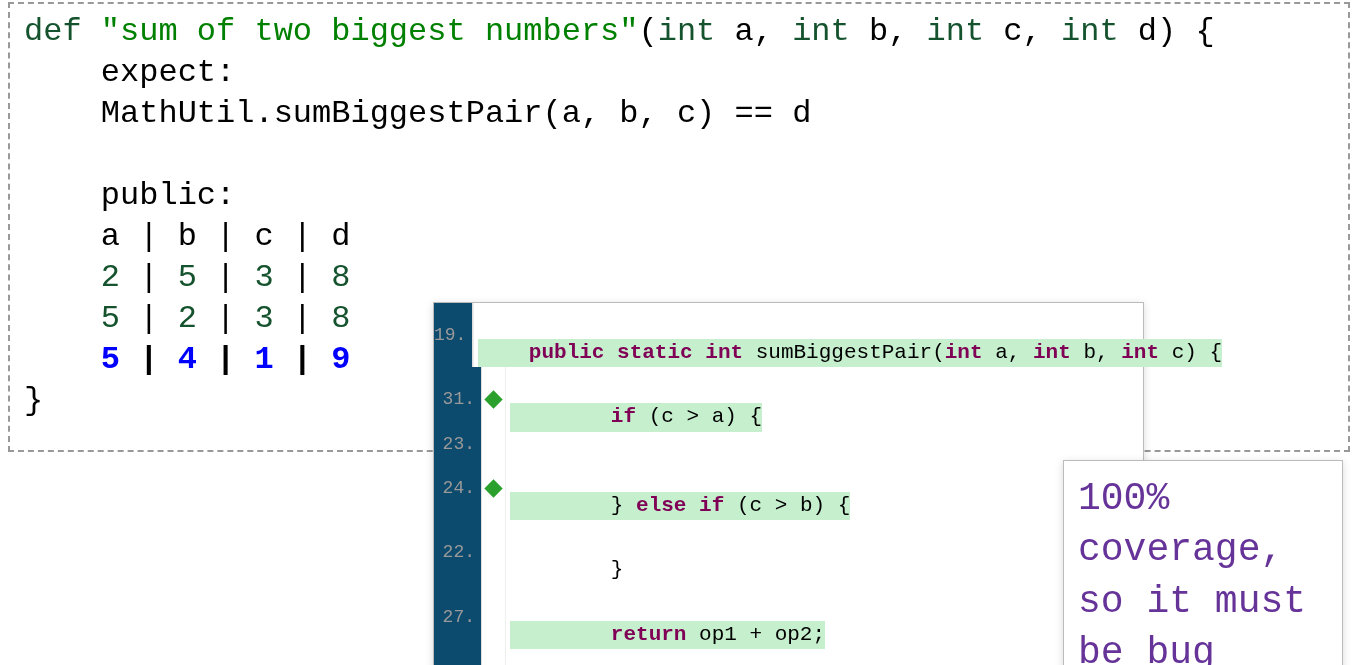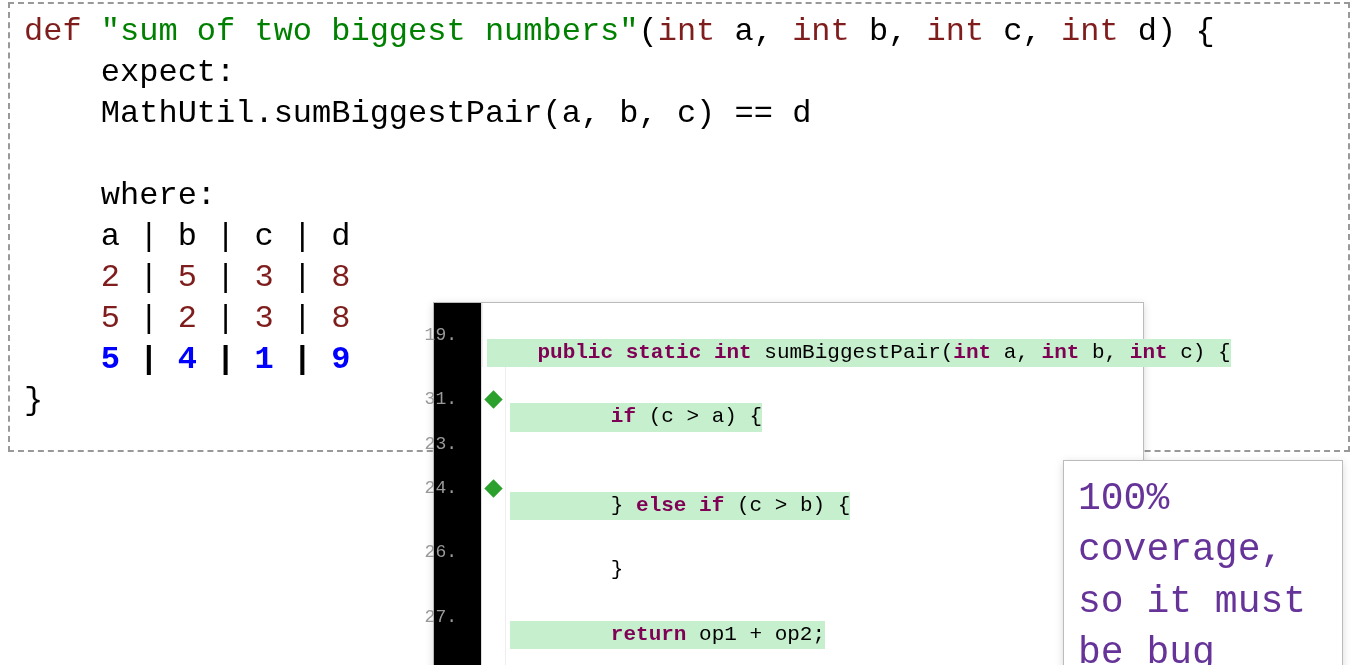--- a/index.html
+++ b/index.html
@@ -19,44 +19,44 @@
       height: 450px;
       border: 2px dashed #999;
       background: #fff;
       padding: 8px 14px;
       font-family: Consolas, 'Courier New', monospace;
       font-size: 32px;
       line-height: 1.28;
       white-space: pre;
       color: #000;
     }
-    .kw-blue { color: #7f1d1d; }
+    .kw-blue { color: #14532d; }
     .kw-green { color: #008000; }
     .kw-bold-blue { color: #0000ff; font-weight: bold; }
     .bold { font-weight: bold; }
 
     .ide-box {
       position: absolute;
       left: 433px;
       top: 302px;
       width: 711px;
       background: #fff;
       border: 1px solid #bbb;
       box-shadow: 0 2px 8px rgba(0,0,0,0.15);
       font-family: Consolas, 'Courier New', monospace;
       font-size: 21px;
       line-height: 1.35;
     }
     .ide-row { display: flex; align-items: stretch; }
     .gutter-num {
       width: 48px;
       text-align: right;
-      padding-right: 24px;
+      padding-right: 6px;
       color: #999;
-      background: #000000;
+      background: #0c4a6e;
       border-right: 1px solid #ddd;
       font-size: 18px;
       display: flex; align-items: center; justify-content: flex-end;
     }
     .gutter-mark {
       width: 24px;
       background: #fff;
       display: flex;
       align-items: center;
       justify-content: center;
@@ -91,21 +91,21 @@
       color: #663399;
     }
   </style>
 </head>
 <body>
 
 <div class="test-code-box"><span class="kw-blue">def</span> <span class="kw-green">"sum of two biggest numbers"</span><span>(</span><span class="kw-blue">int</span><span> a, </span><span class="kw-blue">int</span><span> b, </span><span class="kw-blue">int</span><span> c, </span><span class="kw-blue">int</span><span> d) {</span>
 <span>    expect:</span>
 <span>    MathUtil.sumBiggestPair(a, b, c) == d</span>
 
-<span>    where:</span>
+<span>    public:</span>
 <span>    a | b | c | d</span>
     <span class="kw-blue">2</span> | <span class="kw-blue">5</span> | <span class="kw-blue">3</span> | <span class="kw-blue">8</span>
     <span class="kw-blue">5</span> | <span class="kw-blue">2</span> | <span class="kw-blue">3</span> | <span class="kw-blue">8</span>
     <span class="kw-bold-blue">5</span><span class="bold"> | </span><span class="kw-bold-blue">4</span><span class="bold"> | </span><span class="kw-bold-blue">1</span><span class="bold"> | </span><span class="kw-bold-blue">9</span>
 <span>}</span></div>
 
 <div class="ide-box">
   <div class="ide-row">
     <div class="gutter-num">19.</div>
     <div class="gutter-mark"></div>
@@ -123,21 +123,21 @@
     <div class="gutter-mark"></div>
   </div>
   <div class="ide-row">
     <div class="gutter-num">24.</div>
     <div class="gutter-mark">
         <div class="diamond"></div>
       </div>
     <div class="code-cell"><span class="hl-green"><span>        } </span><span class="j-kw">else</span><span> </span><span class="j-kw">if</span><span> (c &gt; b) {</span></span></div>
   </div>
   <div class="ide-row">
-    <div class="gutter-num">26.</div>
+    <div class="gutter-num">22.</div>
     <div class="gutter-mark"></div>
     <div class="code-cell">        }</div>
   </div>
   <div class="ide-row">
     <div class="gutter-num">27.</div>
     <div class="gutter-mark"></div>
     <div class="code-cell"><span class="hl-green"><span>        </span><span class="j-kw">return</span><span> op1 + op2;</span></span></div>
   </div>
   <div class="ide-row">
     <div class="gutter-num">22.</div>

